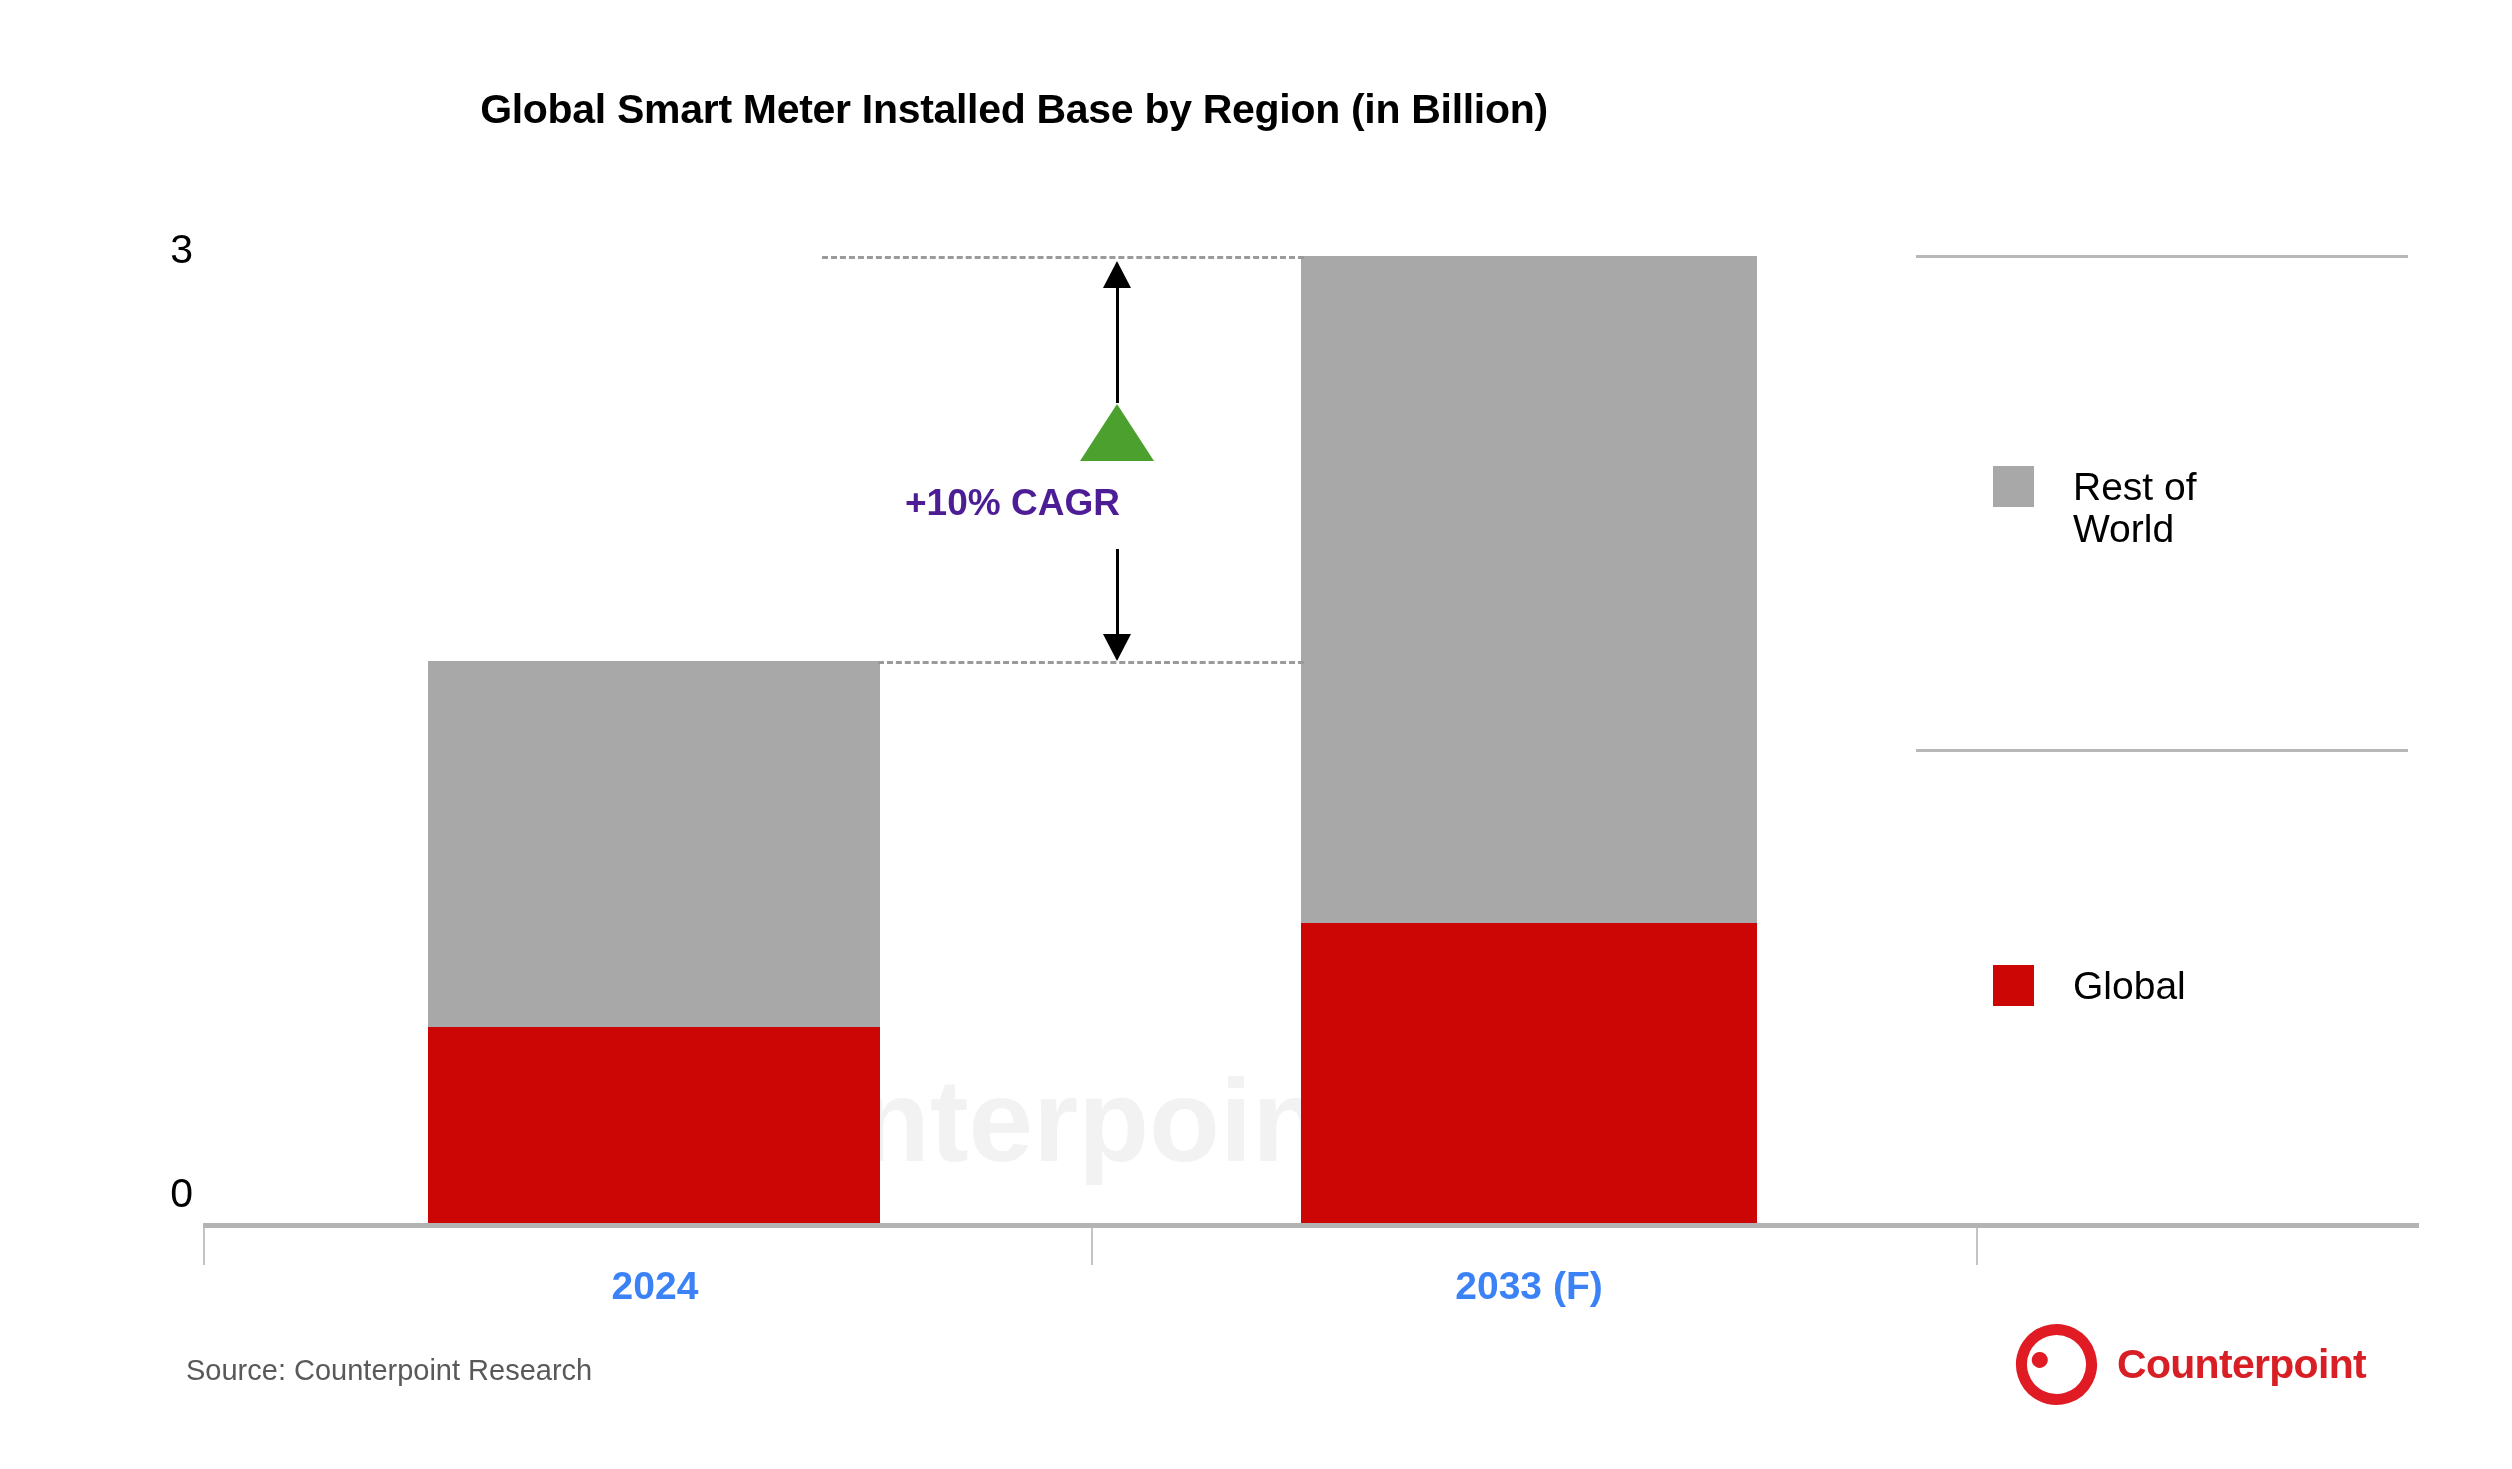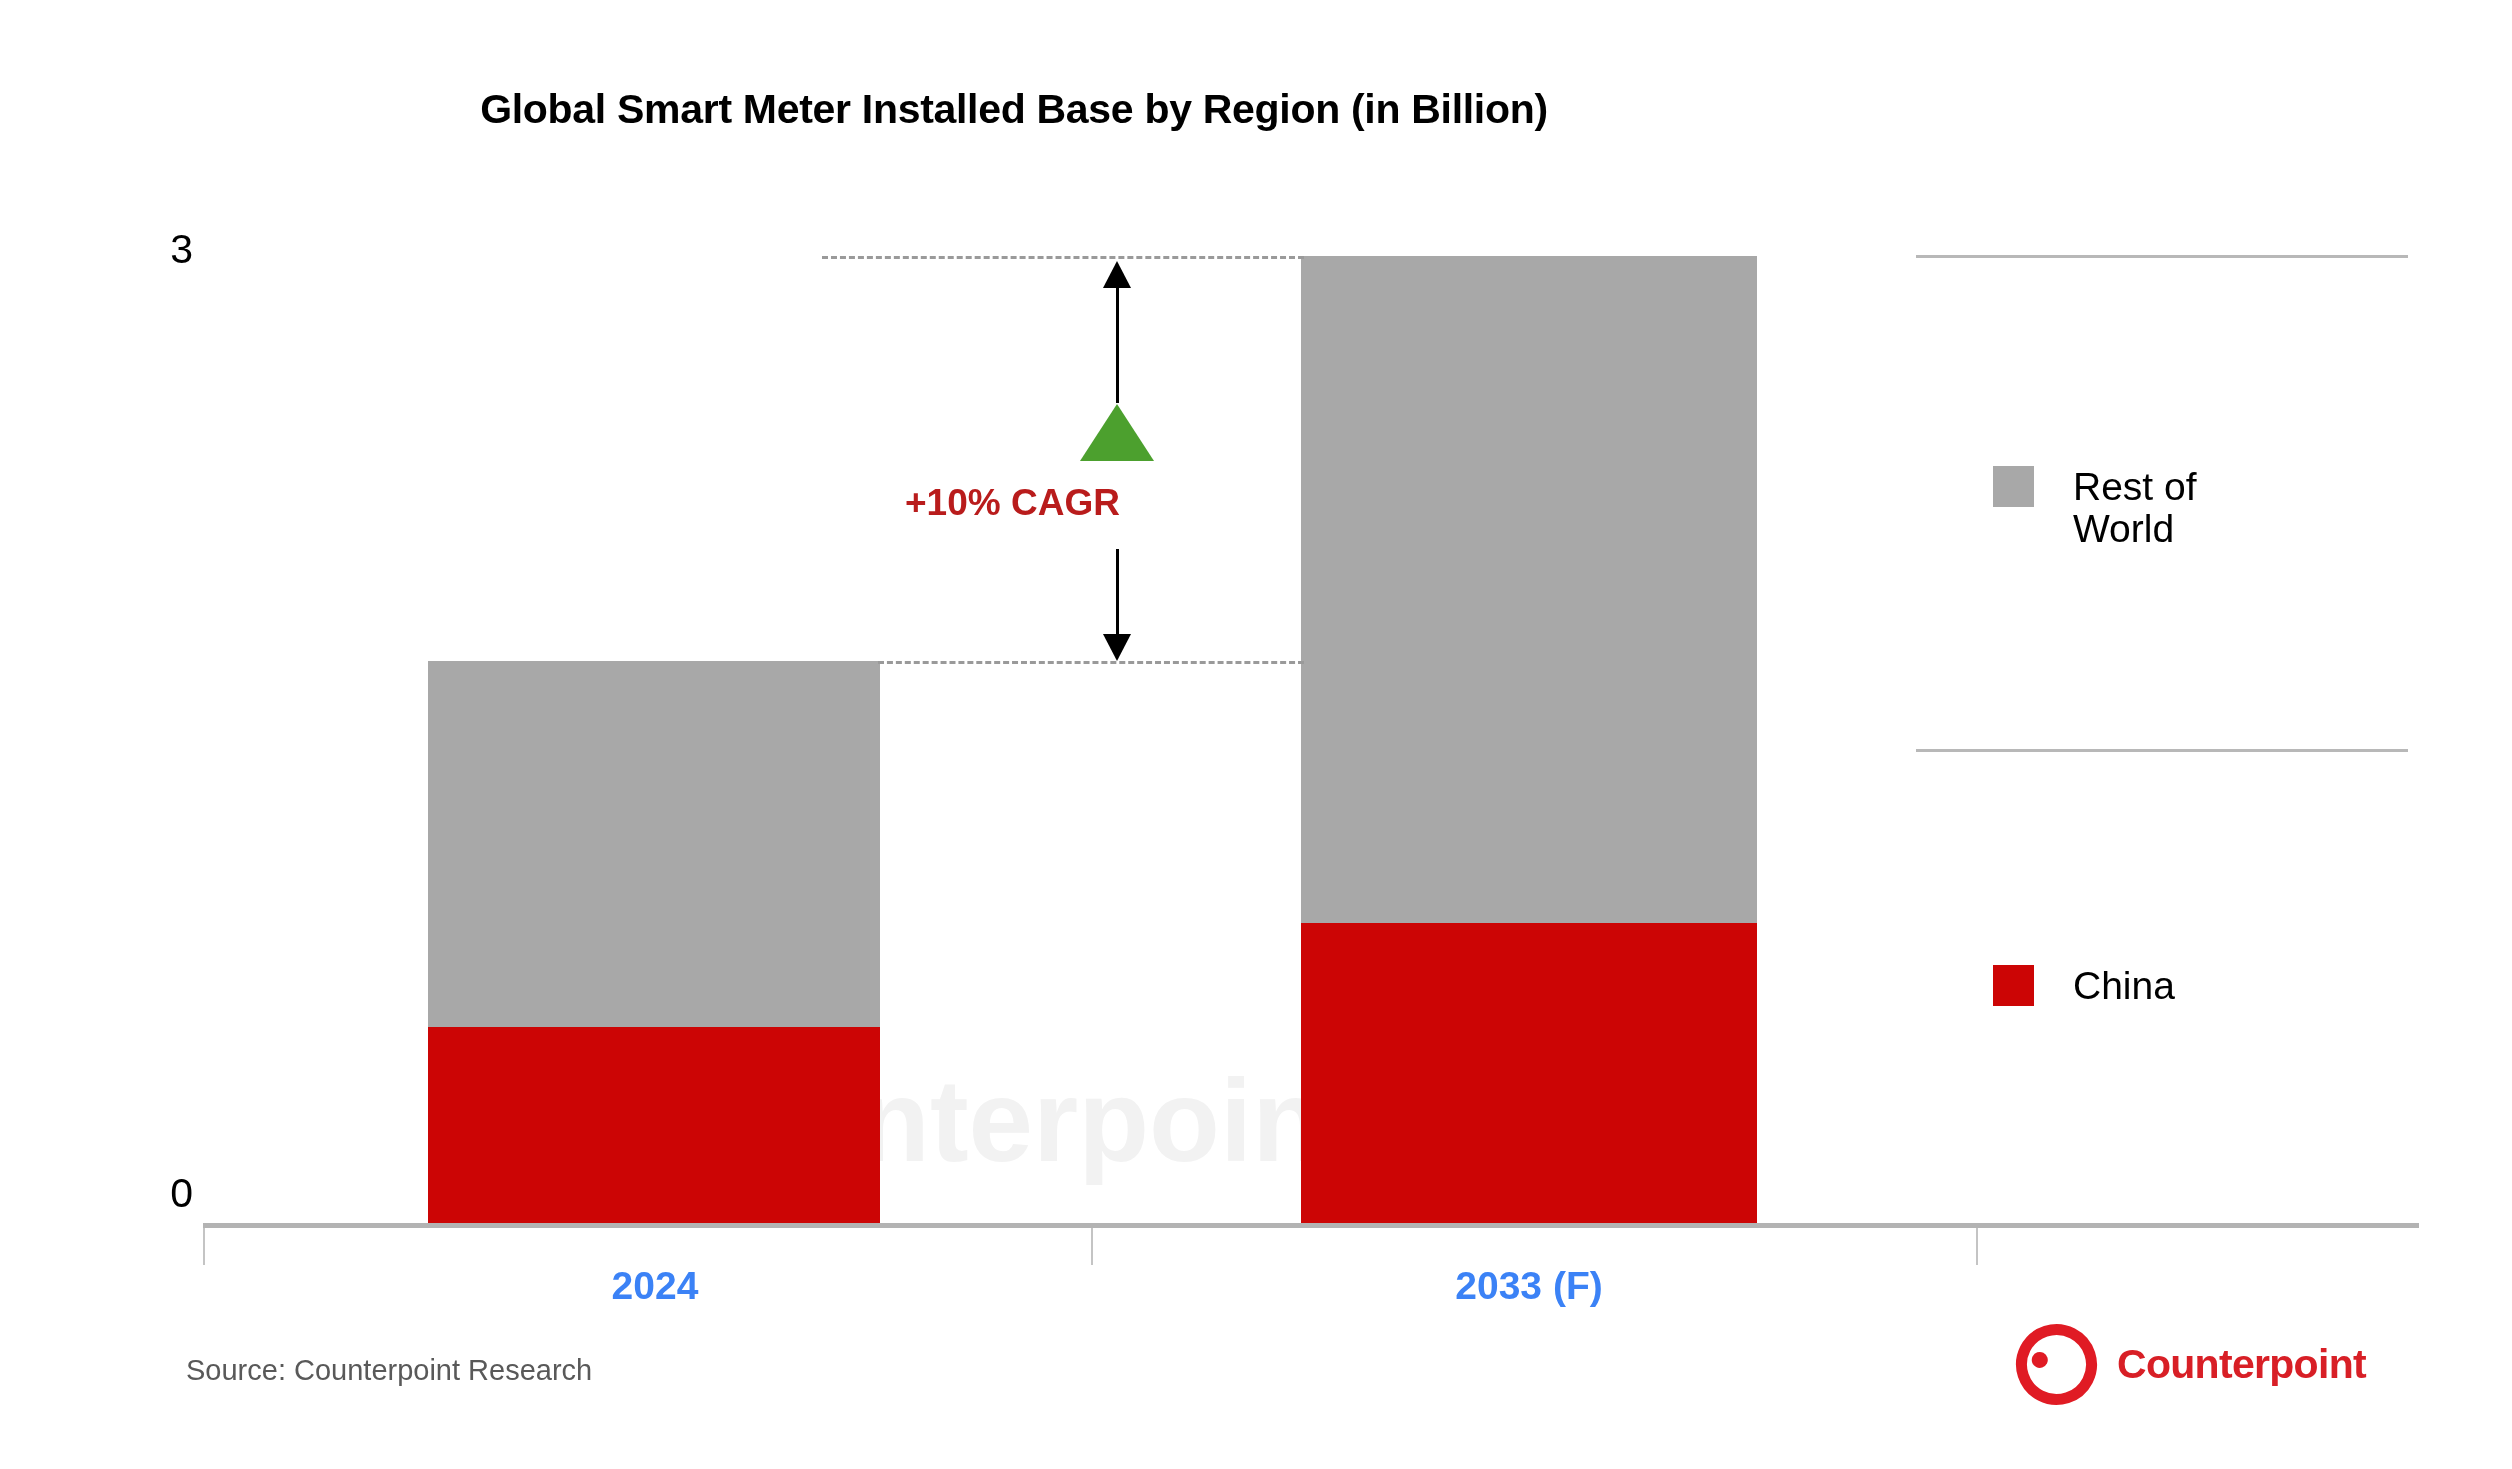--- a/index.html
+++ b/index.html
@@ -59,21 +59,21 @@
   .seg-cn{background:#cc0505;}
 
   
   .dash{
     position:absolute;height:0;border-top:3.3px dashed #9a9a9a;
   }
 
   
   .cagr-group{position:absolute;}
   .cagr-text{
-    position:absolute;font-size:37px;font-weight:bold;color:#b91c1c;
+    position:absolute;font-size:37px;font-weight:bold;color:#4c1d95;
     white-space:nowrap;
   }
   .arrow-line{position:absolute;width:3.3px;background:#000;}
   .arrow-head{position:absolute;width:0;height:0;}
   .arrow-head.up{
     border-left:14.6px solid transparent;border-right:14.6px solid transparent;
     border-bottom:27px solid #000;
   }
   .arrow-head.down{
     border-left:14.6px solid transparent;border-right:14.6px solid transparent;
@@ -176,21 +176,21 @@
   <div class="legend-item" style="left:1993px;top:466px;">
     <span class="legend-swatch row"></span>
     <span class="legend-label">
       <span>Rest of</span><br>
       <span>World</span>
     </span>
   </div>
 
   <div class="legend-item" style="left:1993px;top:965px;">
     <span class="legend-swatch cn"></span>
-    <span class="legend-label">China</span>
+    <span class="legend-label">Global</span>
   </div>
 
   <div class="source">Source: Counterpoint Research</div>
 
   <div class="brand">
     <span class="brand-mark"></span>
     <span class="brand-text">Counterpoint</span>
   </div>
 
 </div>

